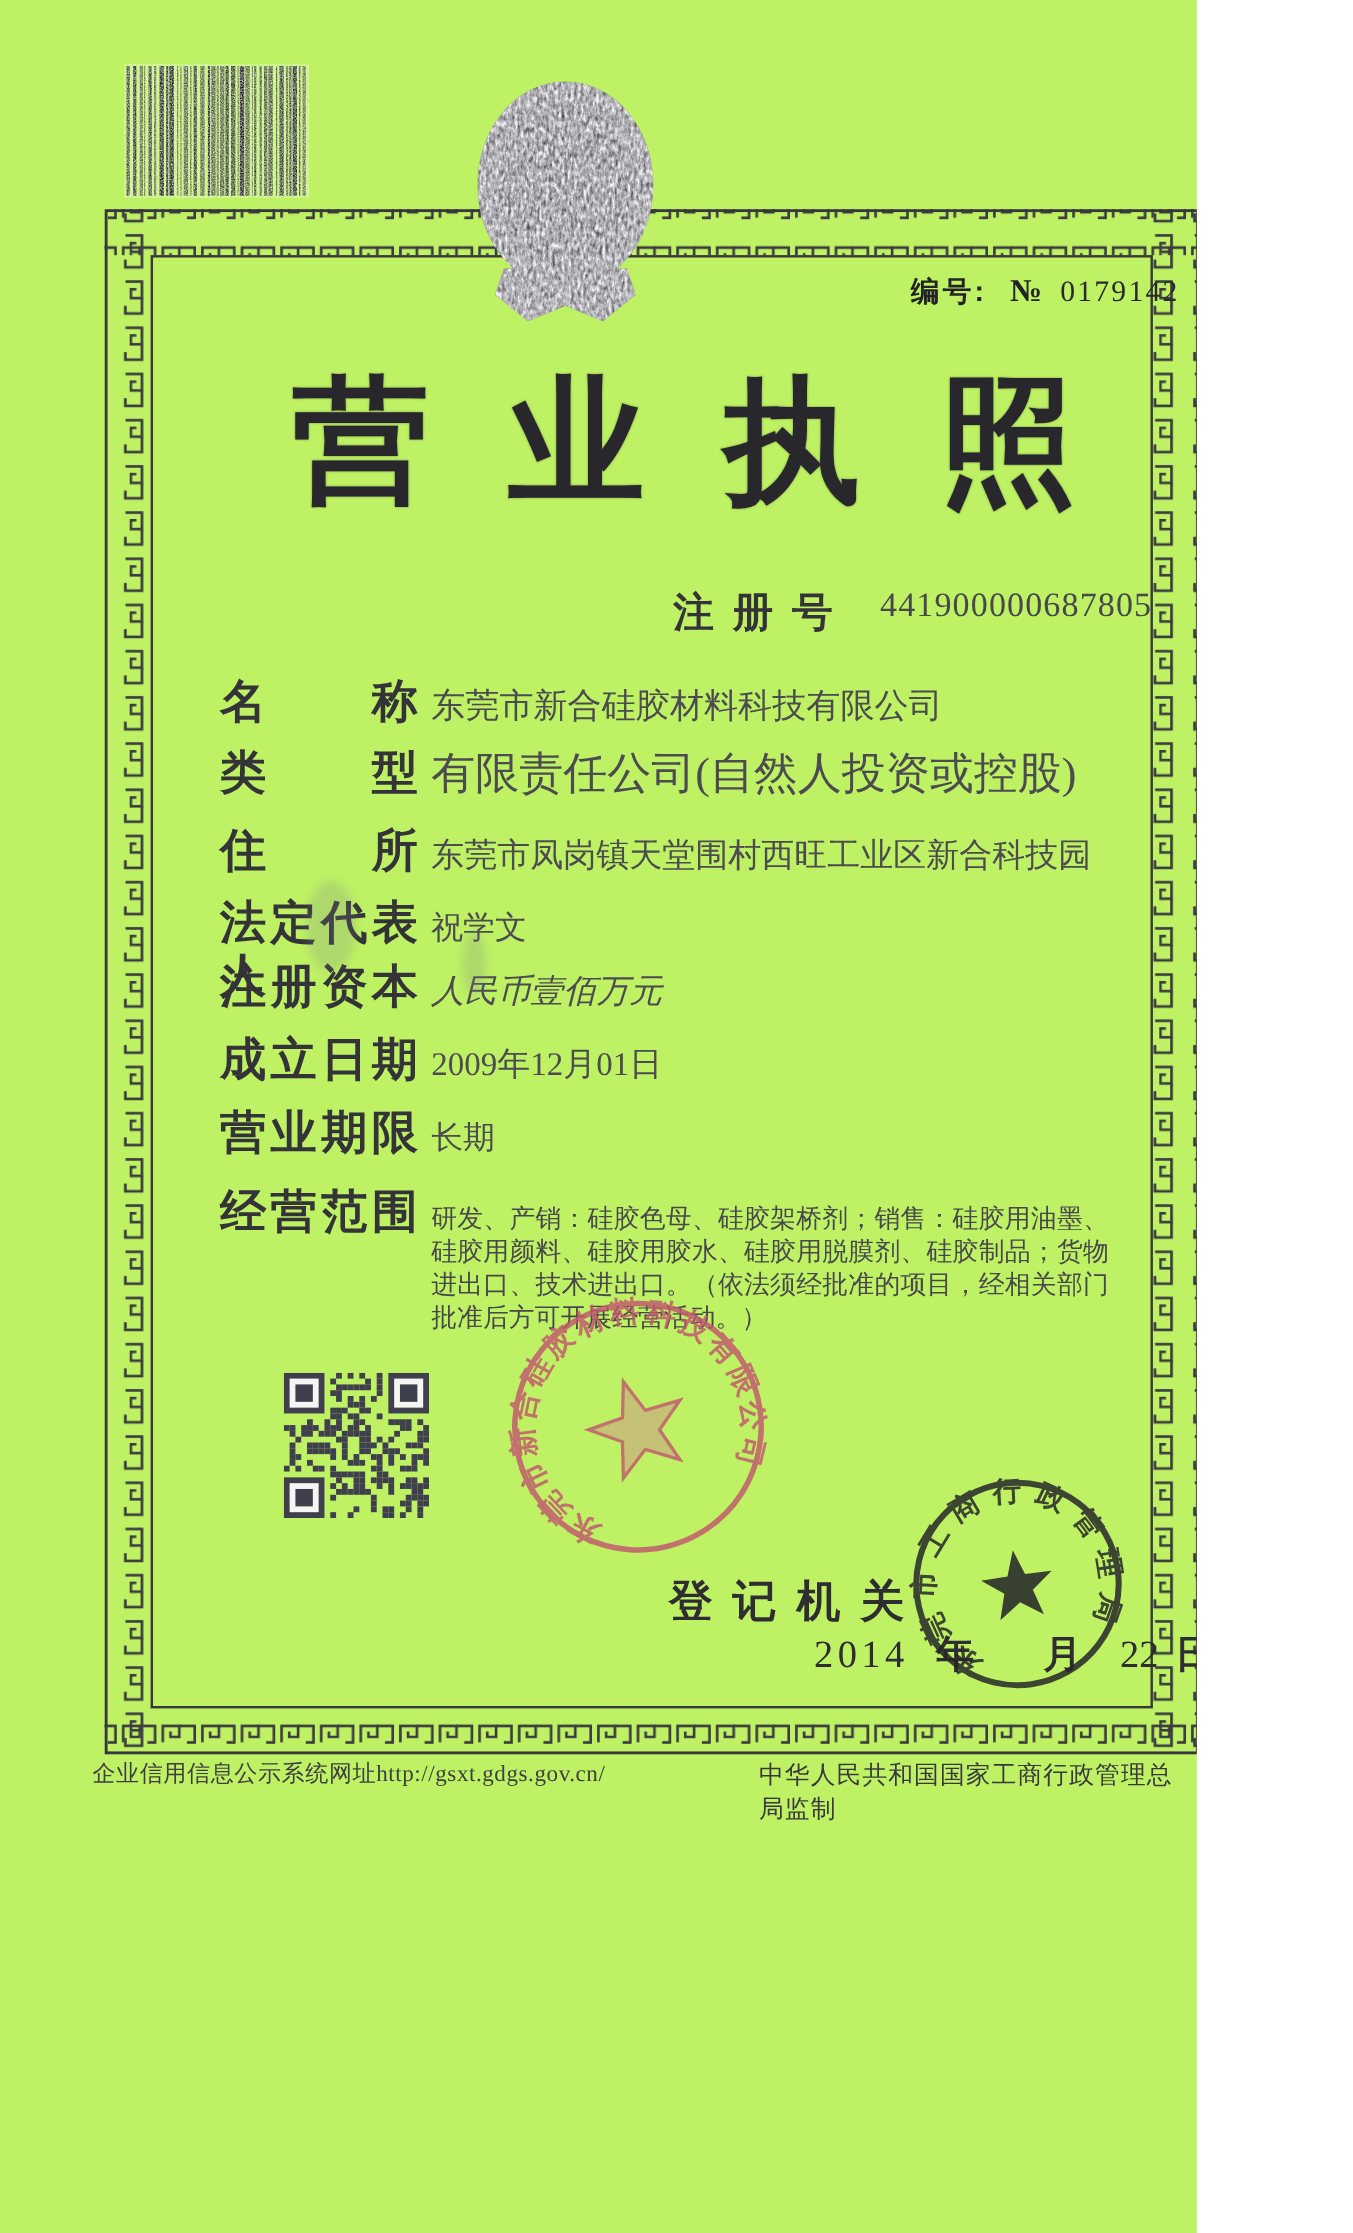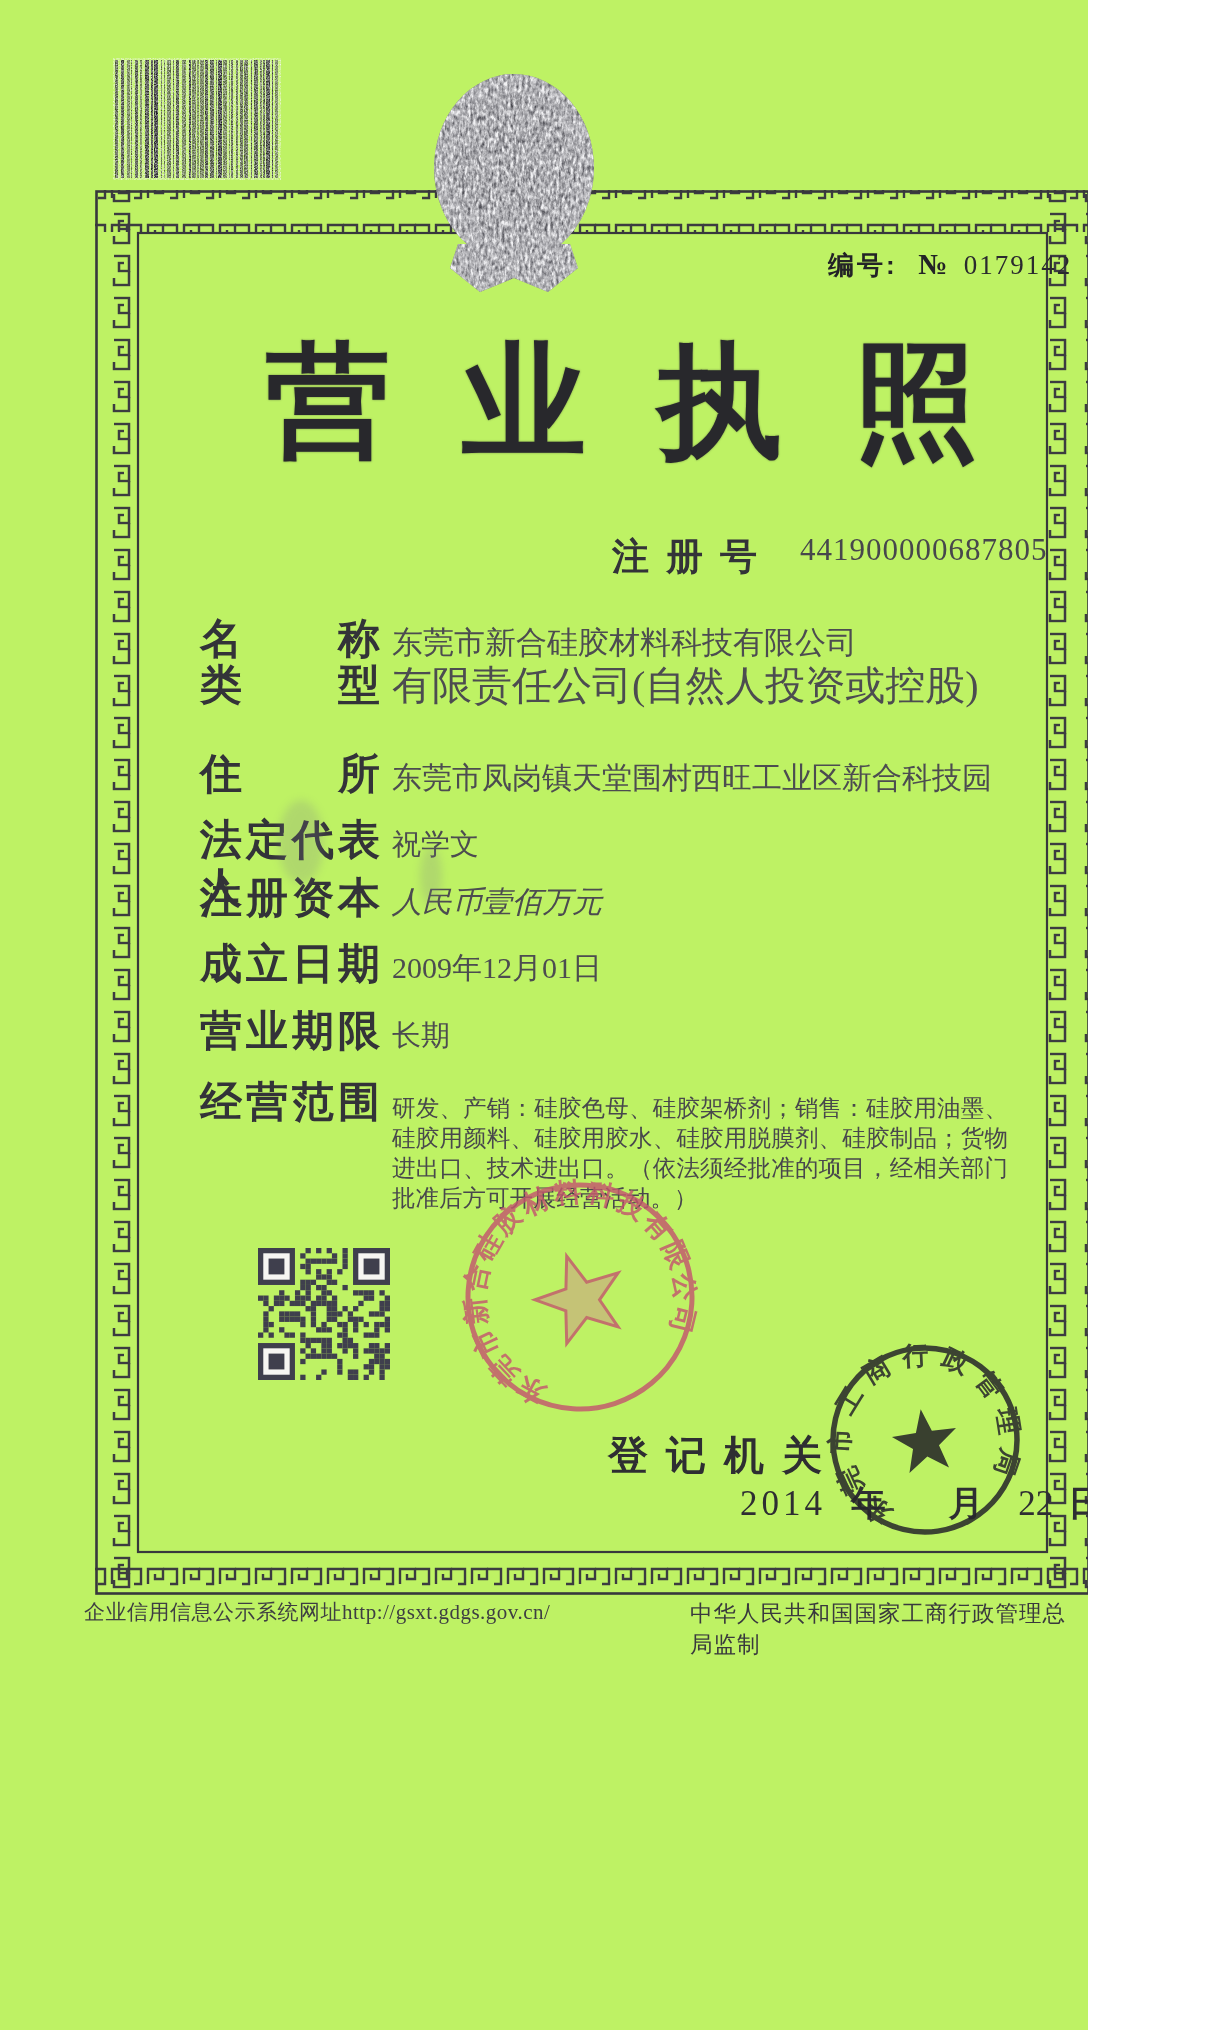--- a/index.html
+++ b/index.html
@@ -157,21 +157,21 @@
 
   <div class="abs regno">
     <span class="lab">注册号</span>
     <span class="val">441900000687805</span>
   </div>
 
   <div class="row" style="top:615px;">
     <div class="flabel">名称</div>
     <div class="fvalue v-name">东莞市新合硅胶材料科技有限公司</div>
   </div>
-  <div class="row" style="top:658px;">
+  <div class="row" style="top:675px;">
     <div class="flabel">类型</div>
     <div class="fvalue v-type">有限责任公司(自然人投资或控股)</div>
   </div>
   <div class="row" style="top:750px;">
     <div class="flabel">住所</div>
     <div class="fvalue v-addr">东莞市凤岗镇天堂围村西旺工业区新合科技园</div>
   </div>
   <div class="row" style="top:816px;">
     <div class="flabel">法定代表人</div>
     <div class="fvalue v-rep">祝学文</div>

